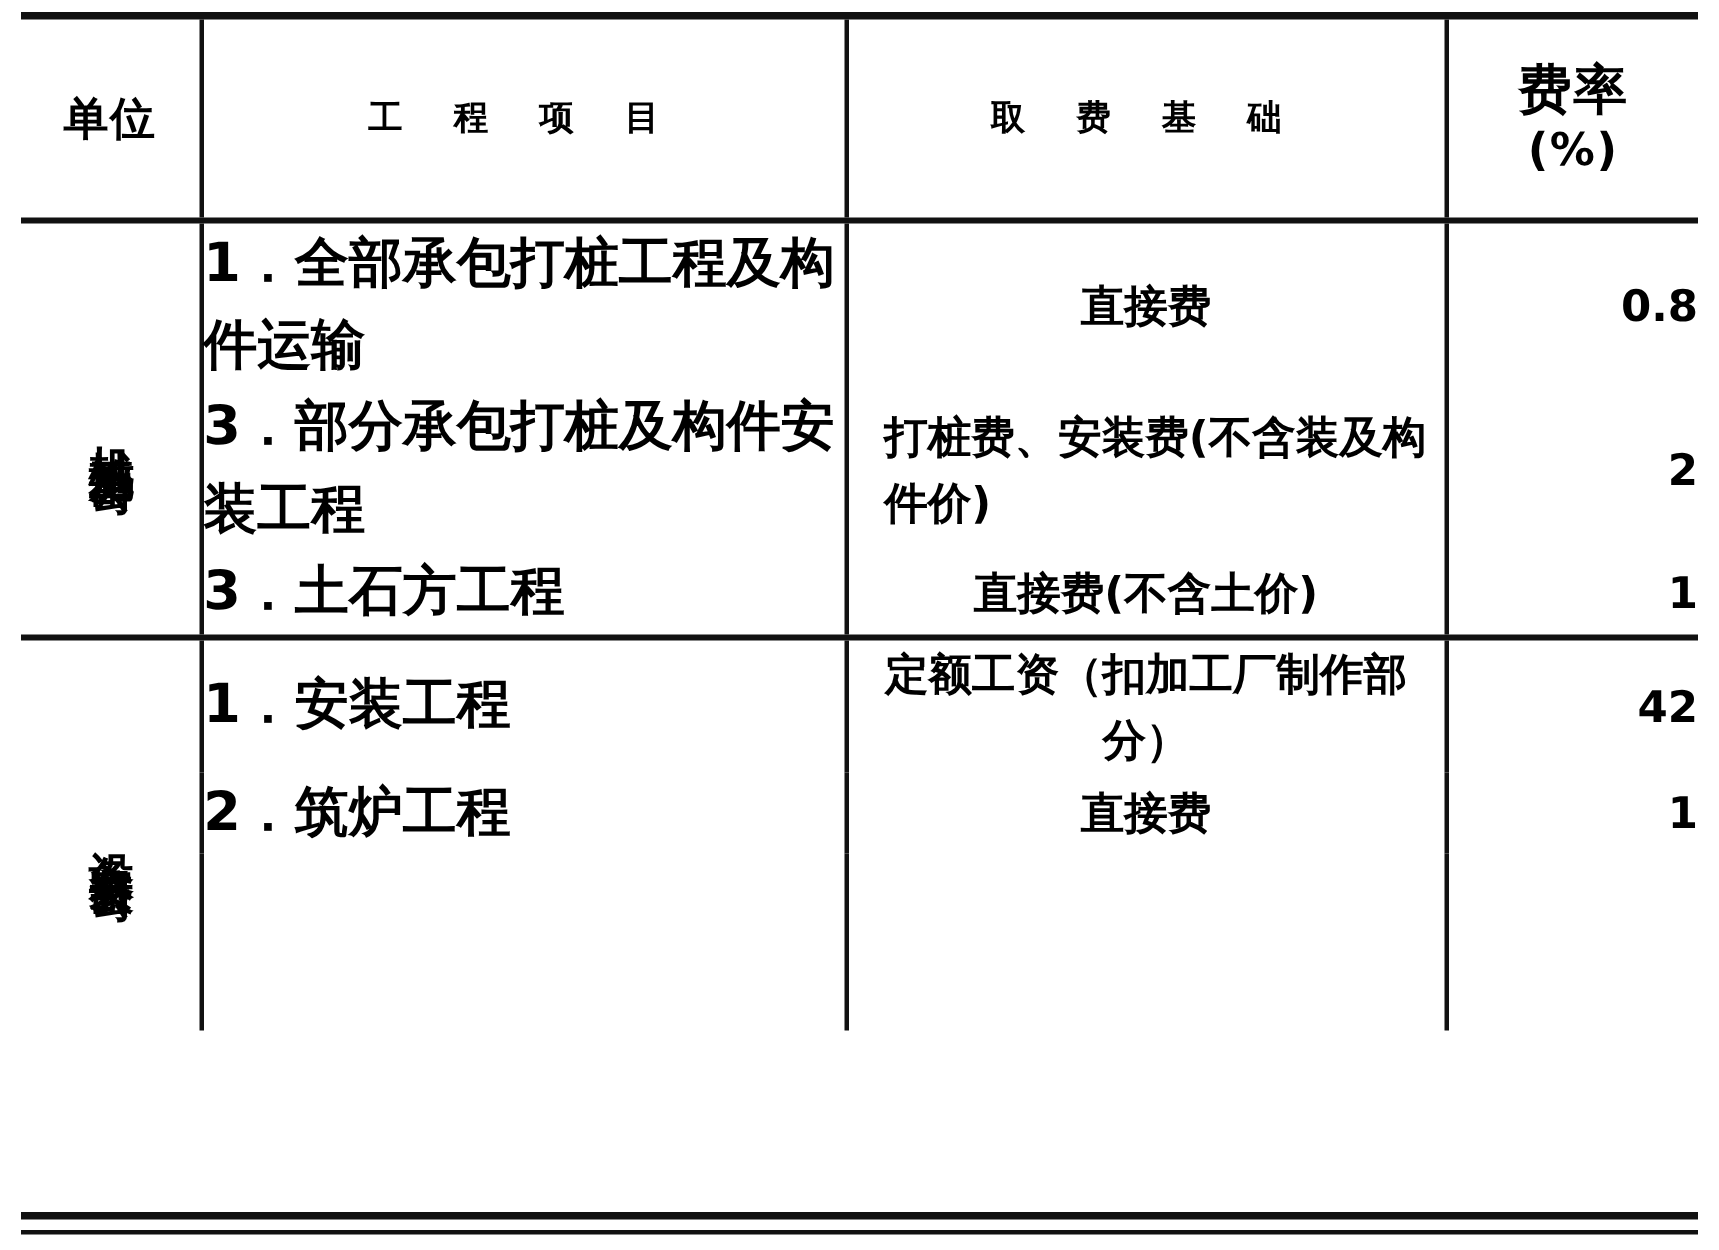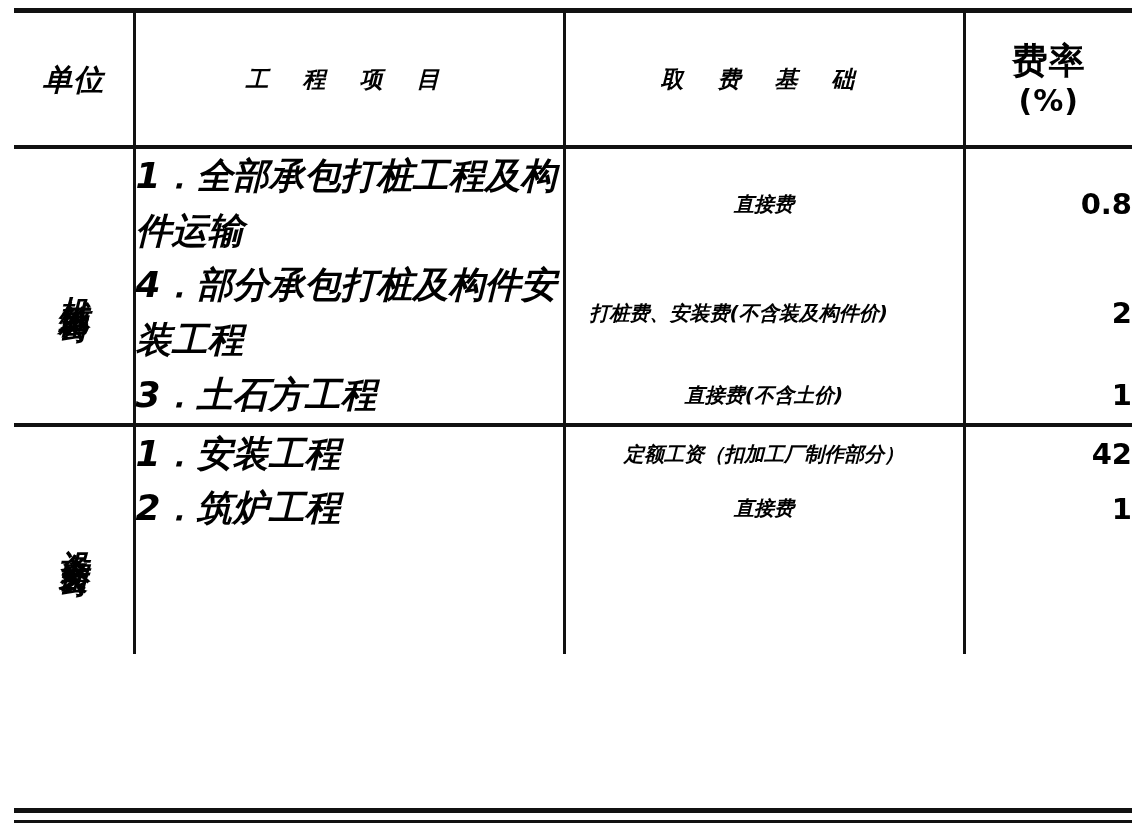--- a/index.html
+++ b/index.html
@@ -56,21 +56,21 @@
     border-collapse: collapse;
     table-layout: fixed;
   }
 
   table.fee-table td,
   table.fee-table th {
     vertical-align: middle;
     padding: 0;
     font-weight: bold;
   }
-  .vline-r { border-right: 3px solid #111; font-style: italic; }
+  .vline-r { border-right: 3px solid #111; }
 
   
   .hline-b { border-bottom: 4px solid #111; }
 
   
   col.c-unit   { width: 120px; }
   col.c-item   { width: 430px; }
   col.c-basis  { width: 400px; }
   col.c-rate   { width: 168px; }
 
@@ -111,21 +111,21 @@
   }
 
   
   .item-cell {
     font-size: 36px;
     line-height: 1.52;
     padding: 10px 4px 10px 30px;
     text-align: left;
   }
   .basis-cell {
-    font-size: 20px;
+    font-size: 29px;
     line-height: 1.52;
     padding: 10px 8px;
     text-align: center;
   }
   .basis-cell.left {
     text-align: left;
     padding-left: 24px;
   }
   .rate-cell {
     font-size: 29px;
@@ -163,21 +163,21 @@
 
       <tr>
         <td class="unit-cell vline-r hline-b" rowspan="3">
           <span class="vert-text">机械施工公司</span>
         </td>
         <td class="item-cell vline-r">1．全部承包打桩工程及构件运输</td>
         <td class="basis-cell vline-r">直接费</td>
         <td class="rate-cell">0.8</td>
       </tr>
       <tr>
-        <td class="item-cell vline-r">4．部分承包打桩及构件安装工程</td>
+        <td class="item-cell vline-r">3．部分承包打桩及构件安装工程</td>
         <td class="basis-cell left vline-r">打桩费、安装费(不含装及构件价)</td>
         <td class="rate-cell">2</td>
       </tr>
       <tr>
         <td class="item-cell vline-r hline-b">3．土石方工程</td>
         <td class="basis-cell vline-r hline-b">直接费(不含土价)</td>
         <td class="rate-cell hline-b">1</td>
       </tr>
 
       <tr>

